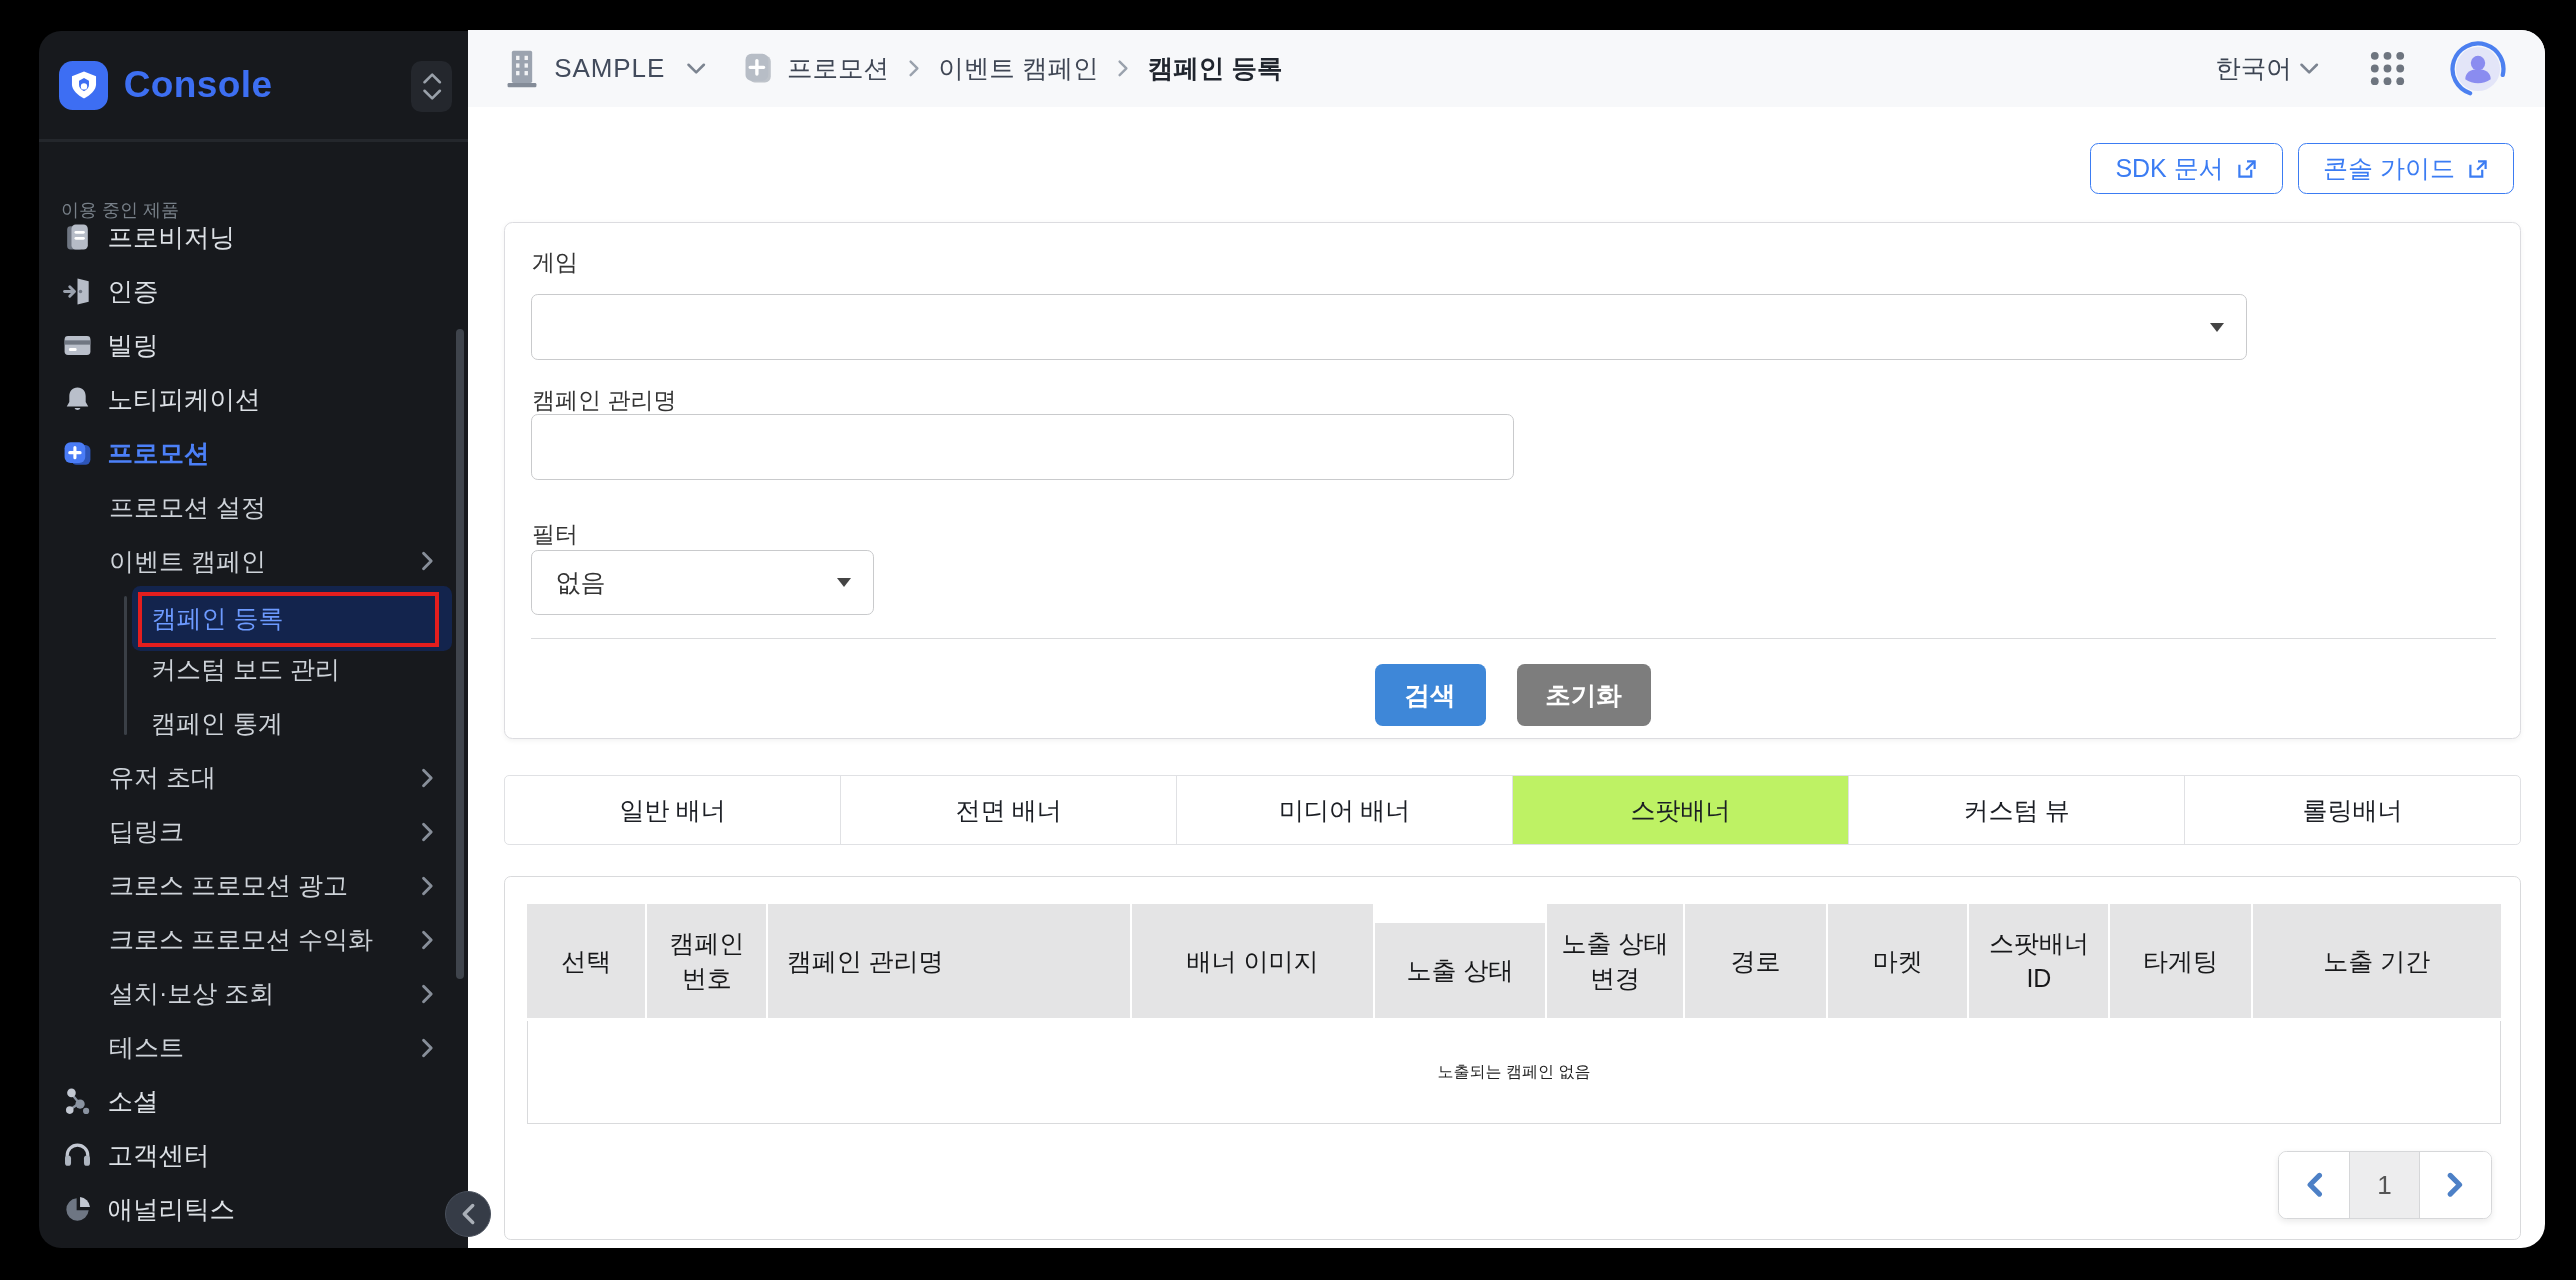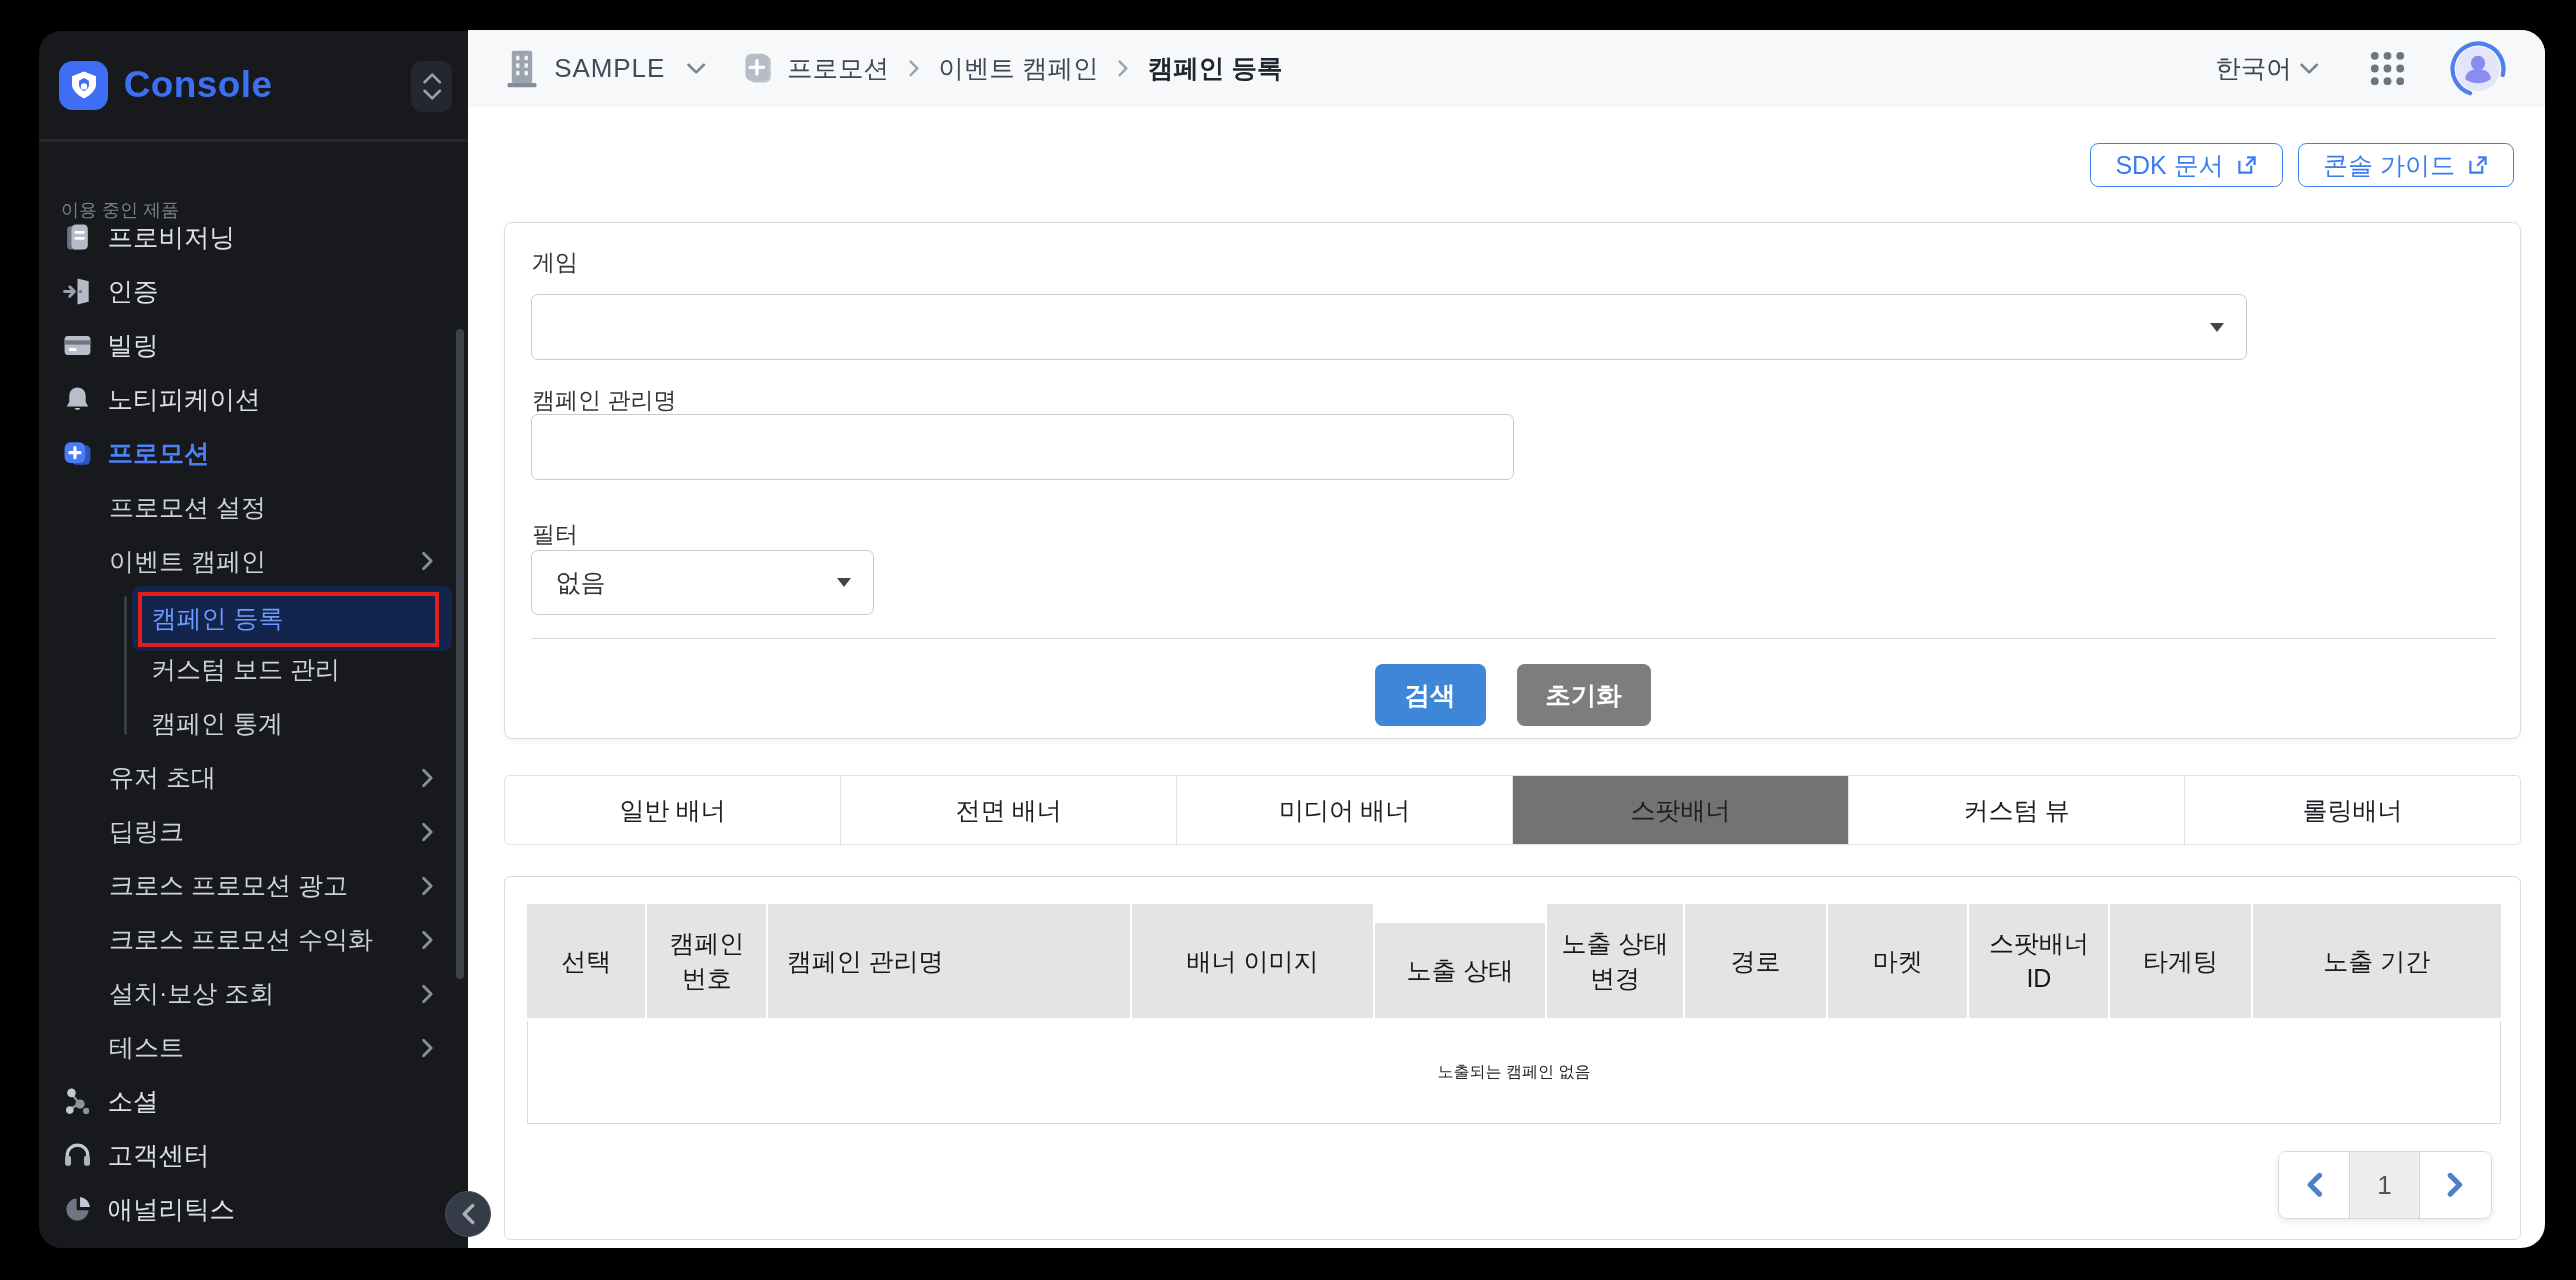--- a/index.html
+++ b/index.html
@@ -50,21 +50,21 @@
   .crumb{font-size:25.5px;color:#3f4654;cursor:pointer;}
   .crumb.last{font-weight:bold;color:#20252e;}
   .crumb-sep{display:flex;}
   .tb-right{margin-left:auto;display:flex;align-items:center;}
   .lang-label{font-size:25.5px;color:#3c4452;}
   .grid-icon{margin-left:49px;display:flex;cursor:pointer;}
   .avatar-wrap{margin-left:43px;position:relative;width:56px;height:56px;cursor:pointer;}
 
   .main{position:relative;height:1142px;}
   .doc-buttons{position:absolute;top:36px;right:31px;display:flex;gap:15.3px;}
-  .doc-btn{height:44px;padding:0 24px;border:1.7px solid #3b7cf3;border-radius:8.5px;background:#fff;
+  .doc-btn{height:51px;padding:0 24px;border:1.7px solid #3b7cf3;border-radius:8.5px;background:#fff;
            color:#3b7cf3;font-size:25px;display:flex;align-items:center;gap:12px;cursor:pointer;}
 
   .filter-panel{position:absolute;left:36px;top:115px;width:2017px;height:517px;border:0.9px solid #dcdce0;
                 border-radius:8.5px;background:#fff;box-shadow:0 1.7px 5.1px rgba(0,0,0,.05);}
   .f-label{position:absolute;left:27px;font-size:23px;color:#333;}
   .sel,.f-input{position:absolute;border:0.9px solid #c9cacc;border-radius:6.8px;background:#fff;
         display:flex;align-items:center;padding:0 24px;font-size:25px;color:#333;cursor:pointer;}
   .caret{position:absolute;right:22px;width:0;height:0;border-left:7.7px solid transparent;
          border-right:7.7px solid transparent;border-top:9.4px solid #444;}
   .sel-game{left:25.5px;top:71px;width:1716px;height:66px;}
@@ -75,21 +75,21 @@
   .btn{height:62px;border:none;border-radius:7.7px;color:#fff;font-size:25.5px;font-weight:bold;cursor:pointer;
        font-family:"Liberation Sans",sans-serif;}
   .btn-search{width:111px;background:#3e87d8;}
   .btn-reset{width:134px;background:#7d7d7d;}
 
   .tabs{position:absolute;left:36px;top:668px;width:2017px;height:70px;display:flex;
         border:0.9px solid #e0e1e4;border-radius:5.1px;background:#fff;overflow:hidden;}
   .tab{flex:1;display:flex;align-items:center;justify-content:center;font-size:25px;color:#1b1e24;
        border-right:0.9px solid #e0e1e4;cursor:pointer;font-family:Liberation Serif, serif;}
   .tab:last-child{border-right:none;}
-  .tab.selected{background:#737373;}
+  .tab.selected{background:#bef264;}
 
   .table-panel{position:absolute;left:36px;top:769px;width:2017px;height:364px;border:0.9px solid #d9dadc;
                border-radius:6.8px;background:#fff;}
   .thead{position:absolute;left:22px;top:27px;width:1974px;height:114px;display:flex;}
   .th{background:#e4e4e5;border-right:2.6px solid #fff;display:flex;flex-direction:column;justify-content:center;
       align-items:center;text-align:center;font-size:25px;color:#17181a;font-weight:500;line-height:1.4;
       padding:0 12px;}
   .th:last-child{border-right:none;}
   .th.align-left{align-items:flex-start;text-align:left;padding-left:18.7px;}
   .tbody-empty{position:absolute;left:22px;top:144px;width:1974px;height:103px;

